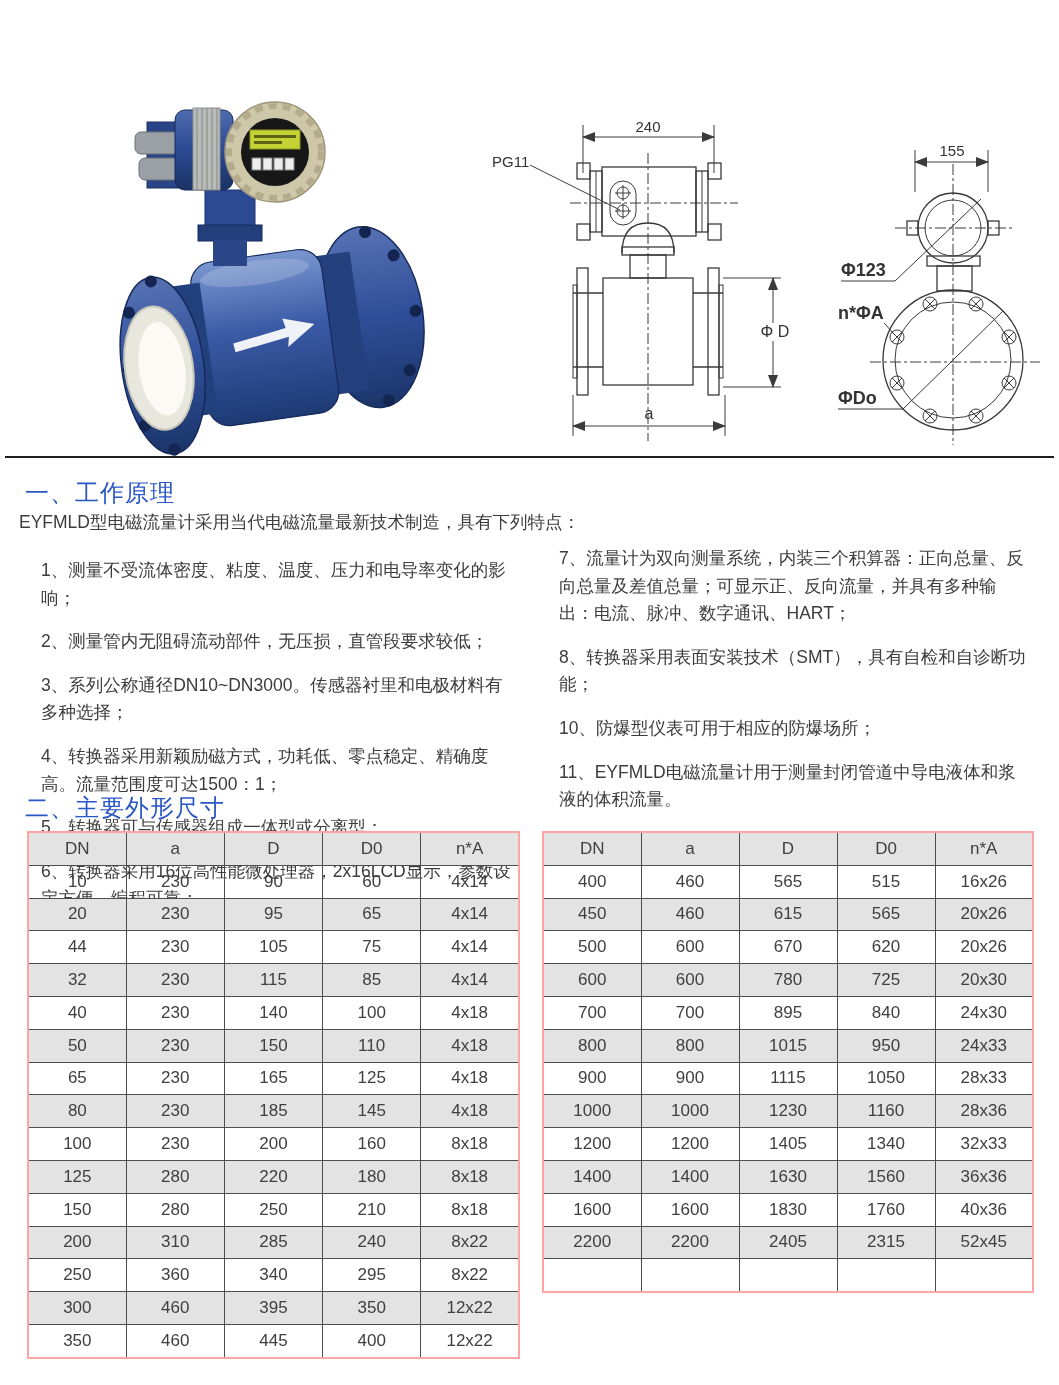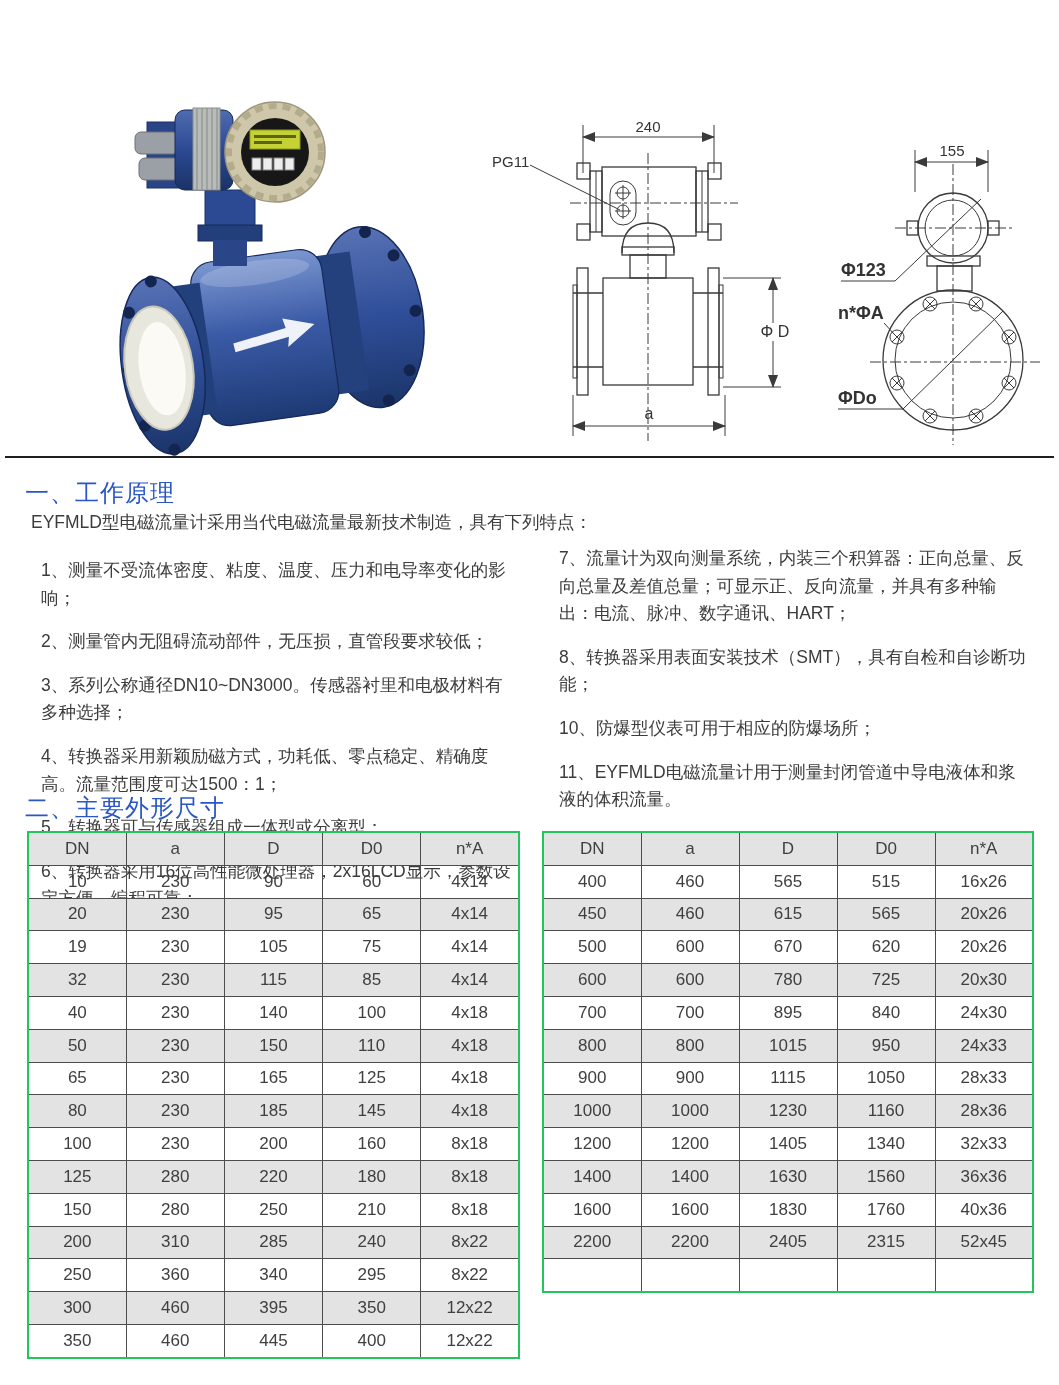--- a/index.html
+++ b/index.html
@@ -7,21 +7,21 @@
     width:1059px;height:1385px;position:relative;background:#ffffff;
     font-family:"Liberation Sans","DejaVu Sans",sans-serif;color:#3d3d3d;
     overflow:hidden;
   }
   .abs{position:absolute;}
   .sec-title{font-size:24px;font-weight:normal;color:#2a57c6;letter-spacing:1px;}
   .intro{font-size:17.5px;color:#3c3c3c;white-space:nowrap;}
   .feat{font-size:17.5px;line-height:27.6px;margin:16px;color:#3c3c3c;}
   .divider{background:#1f1f1f;height:2px;}
   .dim-table{border-collapse:collapse;table-layout:fixed;width:100%;
-    font-size:17px;color:#404040;text-align:center;border:2px solid #22c55e;}
+    font-size:17px;color:#404040;text-align:center;border:2px solid #fca5a5;}
   .dim-table th,.dim-table td{border:1px solid #4d4d4d;height:31.8px;
     font-weight:normal;padding:0;overflow:hidden;}
   .dim-table thead tr{background:#e3e3e3;}
   .dim-table tbody tr:nth-child(even){background:#e3e3e3;}
   svg text{fill:#333333;}
   .dwg-line{stroke:#3a3a3a;stroke-width:1.3;fill:none;}
   .dwg-thin{stroke:#3a3a3a;stroke-width:1;fill:none;}
   .dwg-dash{stroke:#3a3a3a;stroke-width:1;fill:none;stroke-dasharray:11 3 3 3;}
   .dim-txt{font-size:15px;}
   .dim-bold{font-size:18px;font-weight:bold;}
@@ -199,21 +199,21 @@
   <text x="16" y="286" class="dim-bold">ΦDo</text>
 
   <text x="16" y="201" class="dim-bold">n*ΦA</text>
   <path class="dwg-thin" d="M62,205 L72,216"></path>
 </svg>
 </div>
 
 <div class="abs divider" style="left:5px;top:456px;width:1049px;"></div>
 
 <div class="abs sec-title" style="left:25px;top:477px;">一、工作原理</div>
-<div class="abs intro" style="left:31px;top:510px;">EYFMLD型电磁流量计采用当代电磁流量最新技术制造，具有下列特点：</div>
+<div class="abs intro" style="left:19px;top:510px;">EYFMLD型电磁流量计采用当代电磁流量最新技术制造，具有下列特点：</div>
 <div class="abs" style="left:25px;top:541px;width:503px;">
     <p class="feat">1、测量不受流体密度、粘度、温度、压力和电导率变化的影响；</p>
     <p class="feat">2、测量管内无阻碍流动部件，无压损，直管段要求较低；</p>
     <p class="feat">3、系列公称通径DN10~DN3000。传感器衬里和电极材料有多种选择；</p>
     <p class="feat">4、转换器采用新颖励磁方式，功耗低、零点稳定、精确度高。流量范围度可达1500：1；</p>
     <p class="feat">5、转换器可与传感器组成一体型或分离型；</p>
     <p class="feat">6、转换器采用16位高性能微处理器，2x16LCD显示，参数设定方便，编程可靠；</p>
   </div>
 <div class="abs" style="left:543px;top:529px;width:501px;">
     <p class="feat">7、流量计为双向测量系统，内装三个积算器：正向总量、反向总量及差值总量；可显示正、反向流量，并具有多种输出：电流、脉冲、数字通讯、HART；</p>
@@ -244,21 +244,21 @@
           <td>4x14</td>
         </tr>
         <tr>
           <td>20</td>
           <td>230</td>
           <td>95</td>
           <td>65</td>
           <td>4x14</td>
         </tr>
         <tr>
-          <td>19</td>
+          <td>44</td>
           <td>230</td>
           <td>105</td>
           <td>75</td>
           <td>4x14</td>
         </tr>
         <tr>
           <td>32</td>
           <td>230</td>
           <td>115</td>
           <td>85</td>

